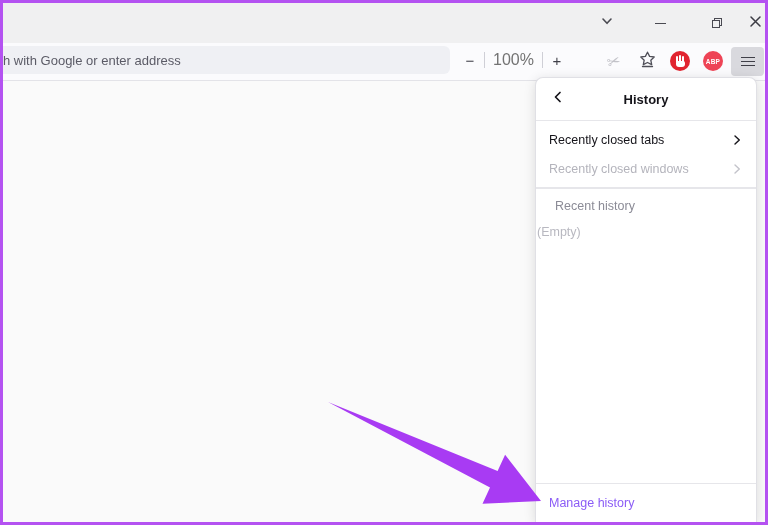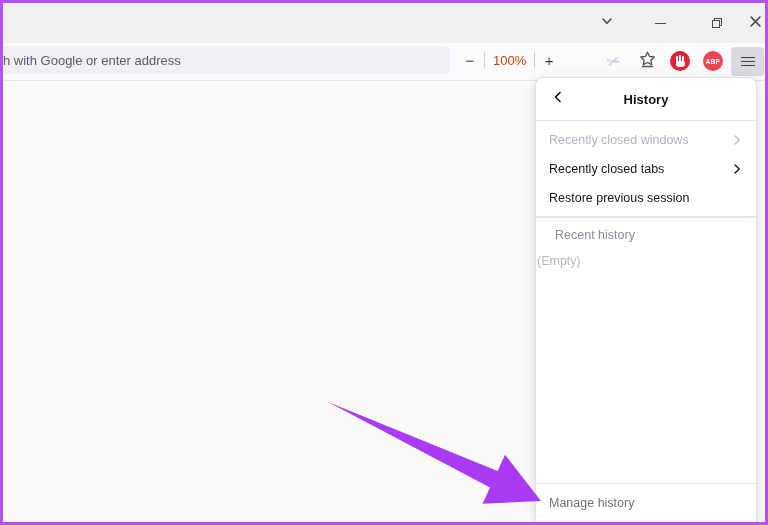--- a/index.html
+++ b/index.html
@@ -19,21 +19,21 @@
   .restore-box .b{position:absolute;width:8px;height:8px;border:1.4px solid #4a4a52;background:transparent;box-sizing:border-box;}
   .restore-box .back{left:2px;top:0;}
   .restore-box .front{left:0;top:2px;background:#f0f0f1;}
   
   .toolbar{position:absolute;left:3px;right:3px;top:43px;height:37px;background:#fbfbfd;border-bottom:1px solid #e3e3e8;z-index:5;}
   .urlbar{position:absolute;left:0;top:3px;width:447px;height:28px;background:#eff0f4;border-radius:0 6px 6px 0;display:flex;align-items:center;}
   .urltext{font-size:13px;color:#5b5b66;white-space:nowrap;overflow:hidden;}
   .zoomgrp{position:absolute;left:455px;top:3px;height:28px;display:flex;align-items:center;}
   .zbtn{width:24px;height:24px;display:flex;align-items:center;justify-content:center;font-size:15px;color:#3f3f48;cursor:default;}
   .zsep{width:1px;height:16px;background:#cfcfd6;margin:0 2px;}
-  .zlevel{font-size:13px;color:#c2410c;padding:0 6px;}
+  .zlevel{font-size:16px;color:#737373;padding:0 6px;}
   .tool-icons{position:absolute;left:596px;top:3px;height:30px;display:flex;align-items:center;}
   .ticon{width:30px;height:28px;display:flex;align-items:center;justify-content:center;margin-right:3px;}
   .scissors{font-size:16px;color:#c3c3c9;transform:rotate(-18deg);}
   .redcircle{width:20px;height:20px;border-radius:50%;background:#e1242f;display:flex;align-items:center;justify-content:center;}
   .abpcircle{width:20px;height:20px;border-radius:50%;background:#ee4456;display:flex;align-items:center;justify-content:center;}
   .abptext{color:#fff;font-size:6.5px;font-weight:bold;letter-spacing:.2px;}
   .hand{position:relative;width:9px;height:11px;}
   .hand .palm{position:absolute;left:0;bottom:0;width:9px;height:6px;background:#fff;border-radius:2px 2px 3px 3px;}
   .hand .f{position:absolute;top:0;width:2px;height:7px;background:#fff;border-radius:1px;}
   .f1{left:0.5px;}.f2{left:3.5px;top:-1px !important;height:8px !important;}.f3{left:6.5px;}
@@ -52,21 +52,21 @@
   .back-btn{position:absolute;left:8px;top:7px;width:28px;height:28px;display:flex;align-items:center;justify-content:center;cursor:default;}
   .panel-title{font-size:13px;font-weight:bold;color:#15141a;}
   .pdivider{height:1px;background:#e6e6ea;flex:0 0 auto;}
   .plist{padding:4px 0;flex:0 0 auto;}
   .prow{height:29px;display:flex;align-items:center;justify-content:space-between;padding:0 13px;font-size:12.5px;color:#15141a;cursor:default;}
   .prow.disabled{color:#b4b4bc;}
   .prow .chev{display:flex;align-items:center;}
   .plabelrow{height:26px;display:flex;align-items:center;padding:0 13px;font-size:12.5px;color:#8b8b96;margin-left:6px;}
   .pempty{height:26px;display:flex;align-items:center;padding:0 1px;font-size:12.5px;color:#b8b8c0;}
   .pspacer{flex:1 1 auto;}
-  .pfooter{height:38px;flex:0 0 auto;display:flex;align-items:center;padding:0 13px;font-size:12.5px;color:#737373;cursor:default;}
+  .pfooter{height:38px;flex:0 0 auto;display:flex;align-items:center;padding:0 13px;font-size:12.5px;color:#8b5cf6;cursor:default;}
   
   .arrow-overlay{position:absolute;inset:0;z-index:80;pointer-events:none;}
 </style>
 </head>
 <body>
 
 <div class="frame"></div>
 
 <div class="titlebar">
   <div class="winbtn tabs-chevron">
@@ -149,38 +149,35 @@
         <svg width="14" height="14" viewBox="0 0 14 14">
             <polyline points="9,2.5 4.5,7 9,11.5" fill="none" stroke="#15141a" stroke-width="1.7" stroke-linecap="round" stroke-linejoin="round"></polyline>
           </svg>
       </span>
     </div>
     <div class="panel-title">History</div>
   </div>
   <div class="pdivider"></div>
 
   <div class="plist">
-    <div class="prow disabled">
-      <span>Recently closed windows</span>
-      <span class="chev">
-        <svg width="12" height="12" viewBox="0 0 12 12">
-            <polyline points="4,2 8.3,6 4,10" fill="none" stroke="#c3c3ca" stroke-width="1.4" stroke-linecap="round" stroke-linejoin="round"></polyline>
-          </svg>
-      </span>
-    </div>
     <div class="prow">
       <span>Recently closed tabs</span>
       <span class="chev">
         <svg width="12" height="12" viewBox="0 0 12 12">
             <polyline points="4,2 8.3,6 4,10" fill="none" stroke="#15141a" stroke-width="1.4" stroke-linecap="round" stroke-linejoin="round"></polyline>
           </svg>
       </span>
     </div>
-    <div class="prow">
-      <span>Restore previous session</span>
+    <div class="prow disabled">
+      <span>Recently closed windows</span>
+      <span class="chev">
+        <svg width="12" height="12" viewBox="0 0 12 12">
+            <polyline points="4,2 8.3,6 4,10" fill="none" stroke="#c3c3ca" stroke-width="1.4" stroke-linecap="round" stroke-linejoin="round"></polyline>
+          </svg>
+      </span>
     </div>
   </div>
   <div class="pdivider"></div>
 
   <div class="pdivider"></div>
 
   <div class="plist">
     <div class="plabelrow">Recent history</div>
     <div class="pempty">(Empty)</div>
   </div>

